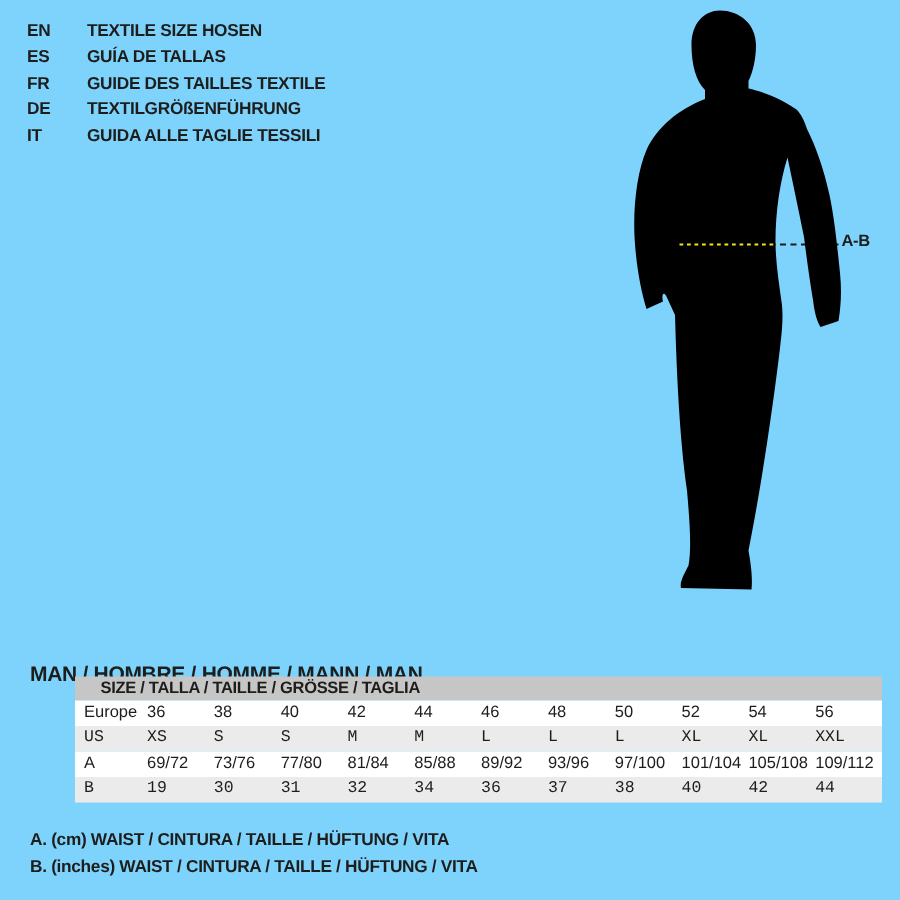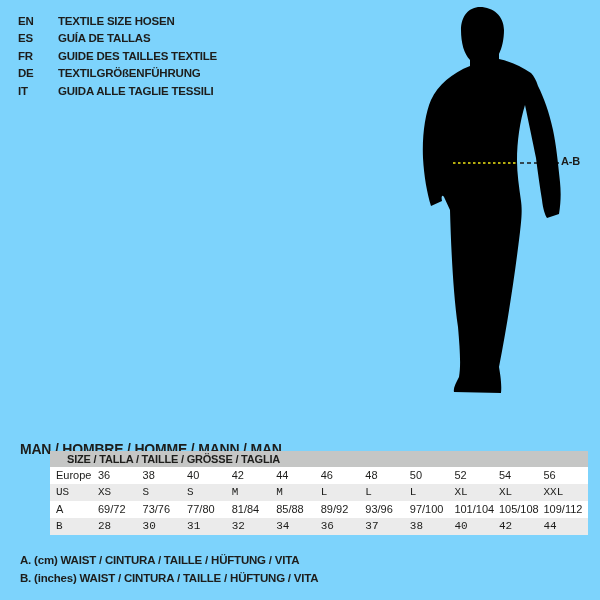--- a/index.html
+++ b/index.html
@@ -150,21 +150,21 @@
       <span class="tcell">89/92</span>
       <span class="tcell">93/96</span>
       <span class="tcell">97/100</span>
       <span class="tcell">101/104</span>
       <span class="tcell">105/108</span>
       <span class="tcell">109/112</span>
     </div>
 
     <div class="trow alt">
       <span class="tlabel">B</span>
-      <span class="tcell">28</span>
+      <span class="tcell">19</span>
       <span class="tcell">30</span>
       <span class="tcell">31</span>
       <span class="tcell">32</span>
       <span class="tcell">34</span>
       <span class="tcell">36</span>
       <span class="tcell">37</span>
       <span class="tcell">38</span>
       <span class="tcell">40</span>
       <span class="tcell">42</span>
       <span class="tcell">44</span>

